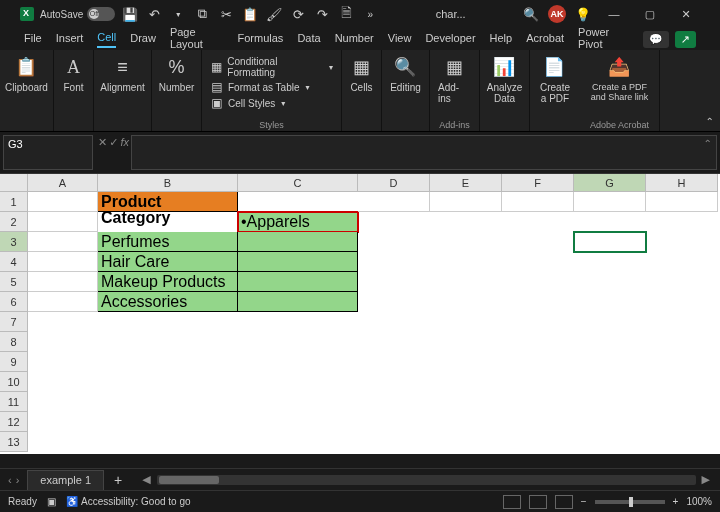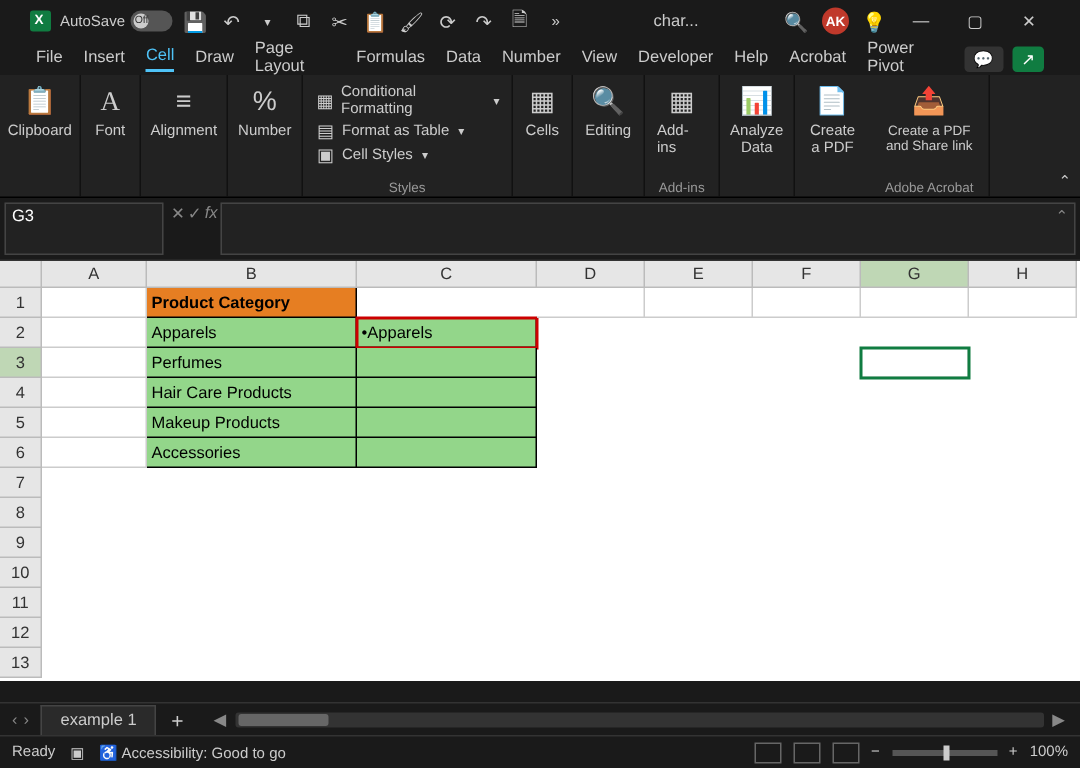--- a/index.html
+++ b/index.html
@@ -32,33 +32,33 @@
 .rgroup-label { position:absolute; bottom:1px; left:0; right:0; text-align:center; font-size:9px; color:#999; }
 .rbig { display:flex; flex-direction:column; align-items:center; gap:2px; font-size:10px; color:#ccc; }
 .ricon { width:26px; height:26px; display:flex; align-items:center; justify-content:center; font-size:18px; }
 .rlist { display:flex; flex-direction:column; gap:2px; font-size:10px; color:#ccc; padding-top:2px; }
 .rlist div { display:flex; align-items:center; gap:4px; }
 .rlist .sm { font-size:12px; width:14px; text-align:center; }
 .collapse { position:absolute; right:6px; bottom:4px; font-size:10px; color:#ccc; }
 
 
 .fxbar { height:42px; background:#1a1a1a; display:flex; border-bottom:1px solid #333; }
-.namebox { width:106px; border:1px solid #444; background:#222; margin:3px; display:flex; align-items:flex-start; padding:2px 4px; font-size:11px; color:#fff; }
+.namebox { width:90px; border:1px solid #444; background:#222; margin:3px; display:flex; align-items:flex-start; padding:2px 4px; font-size:11px; color:#fff; }
 .fxbtns { display:flex; align-items:flex-start; gap:2px; padding:4px 2px; color:#888; }
 .fxinput { flex:1; margin:3px 3px 3px 0; border:1px solid #444; background:#222; position:relative; }
 .fxexpand { position:absolute; right:4px; top:2px; color:#888; font-size:10px; }
 
 
 .grid { position:relative; background:#fff; height:280px; overflow:hidden; }
 .corner { position:absolute; left:0; top:0; width:28px; height:18px; background:#e6e6e6; border-right:1px solid #bbb; border-bottom:1px solid #bbb; }
 .colhdr { position:absolute; top:0; height:18px; background:#e6e6e6; border-right:1px solid #bbb; border-bottom:1px solid #bbb; text-align:center; font-size:11px; color:#333; line-height:18px; }
 .colhdr.sel { background:#bfd7b5; }
 .rowhdr { position:absolute; left:0; width:28px; height:20px; background:#e6e6e6; border-right:1px solid #bbb; border-bottom:1px solid #bbb; text-align:center; font-size:11px; color:#333; line-height:20px; }
 .rowhdr.sel { background:#bfd7b5; }
-.cell { position:absolute; height:20px; border-right:1px solid #ccc; border-bottom:1px solid #ccc; font-size:11px; color:#000; padding:2px 3px; line-height:16px; background:#fff; }
+.cell { position:absolute; height:20px; border-right:1px solid #ccc; border-bottom:1px solid #ccc; font-size:16px; color:#000; padding:2px 3px; line-height:16px; background:#fff; }
 .orange { background:#e67e22; font-weight:bold; }
 .green { background:#93d68a; }
 .redbox { outline:2px solid #c00; outline-offset:-1px; }
 .selcell { outline:2px solid #107c41; outline-offset:-1px; background:#fff; }
 
 
 .sheetbar { position:absolute; bottom:22px; left:0; right:0; height:22px; background:#1a1a1a; display:flex; align-items:center; border-top:1px solid #333; }
 .sheetnav { display:flex; gap:4px; padding:0 8px; color:#888; }
 .sheettab { height:20px; padding:0 12px; font-size:11px; display:flex; align-items:center; background:#2a2a2a; border:1px solid #444; border-bottom:none; color:#ccc; }
 .sheettab.active { background:#fff; color:#000; }
@@ -254,21 +254,20 @@
   <div class="rowhdr" style="top:258px">13</div>
 
   <div class="cell" style="left:28px;top:18px;width:70px"></div>
   <div class="cell" style="left:28px;top:38px;width:70px"></div>
   <div class="cell" style="left:28px;top:58px;width:70px"></div>
   <div class="cell" style="left:28px;top:78px;width:70px"></div>
   <div class="cell" style="left:28px;top:98px;width:70px"></div>
   <div class="cell" style="left:28px;top:118px;width:70px"></div>
 
   <div class="cell orange" style="left:98px;top:18px;width:140px;border-color:#000">Product Category</div>
-  <div class="cell green" style="left:98px;top:38px;width:140px;border-color:#000">Apparels</div>
   <div class="cell green redbox" style="left:238px;top:38px;width:120px;border-color:#000">•Apparels</div>
   <div class="cell green" style="left:98px;top:58px;width:140px;border-color:#000">Perfumes</div>
   <div class="cell green" style="left:238px;top:58px;width:120px;border-color:#000"></div>
   <div class="cell green" style="left:98px;top:78px;width:140px;border-color:#000">Hair Care Products</div>
   <div class="cell green" style="left:238px;top:78px;width:120px;border-color:#000"></div>
   <div class="cell green" style="left:98px;top:98px;width:140px;border-color:#000">Makeup Products</div>
   <div class="cell green" style="left:238px;top:98px;width:120px;border-color:#000"></div>
   <div class="cell green" style="left:98px;top:118px;width:140px;border-color:#000">Accessories</div>
   <div class="cell green" style="left:238px;top:118px;width:120px;border-color:#000"></div>
 

